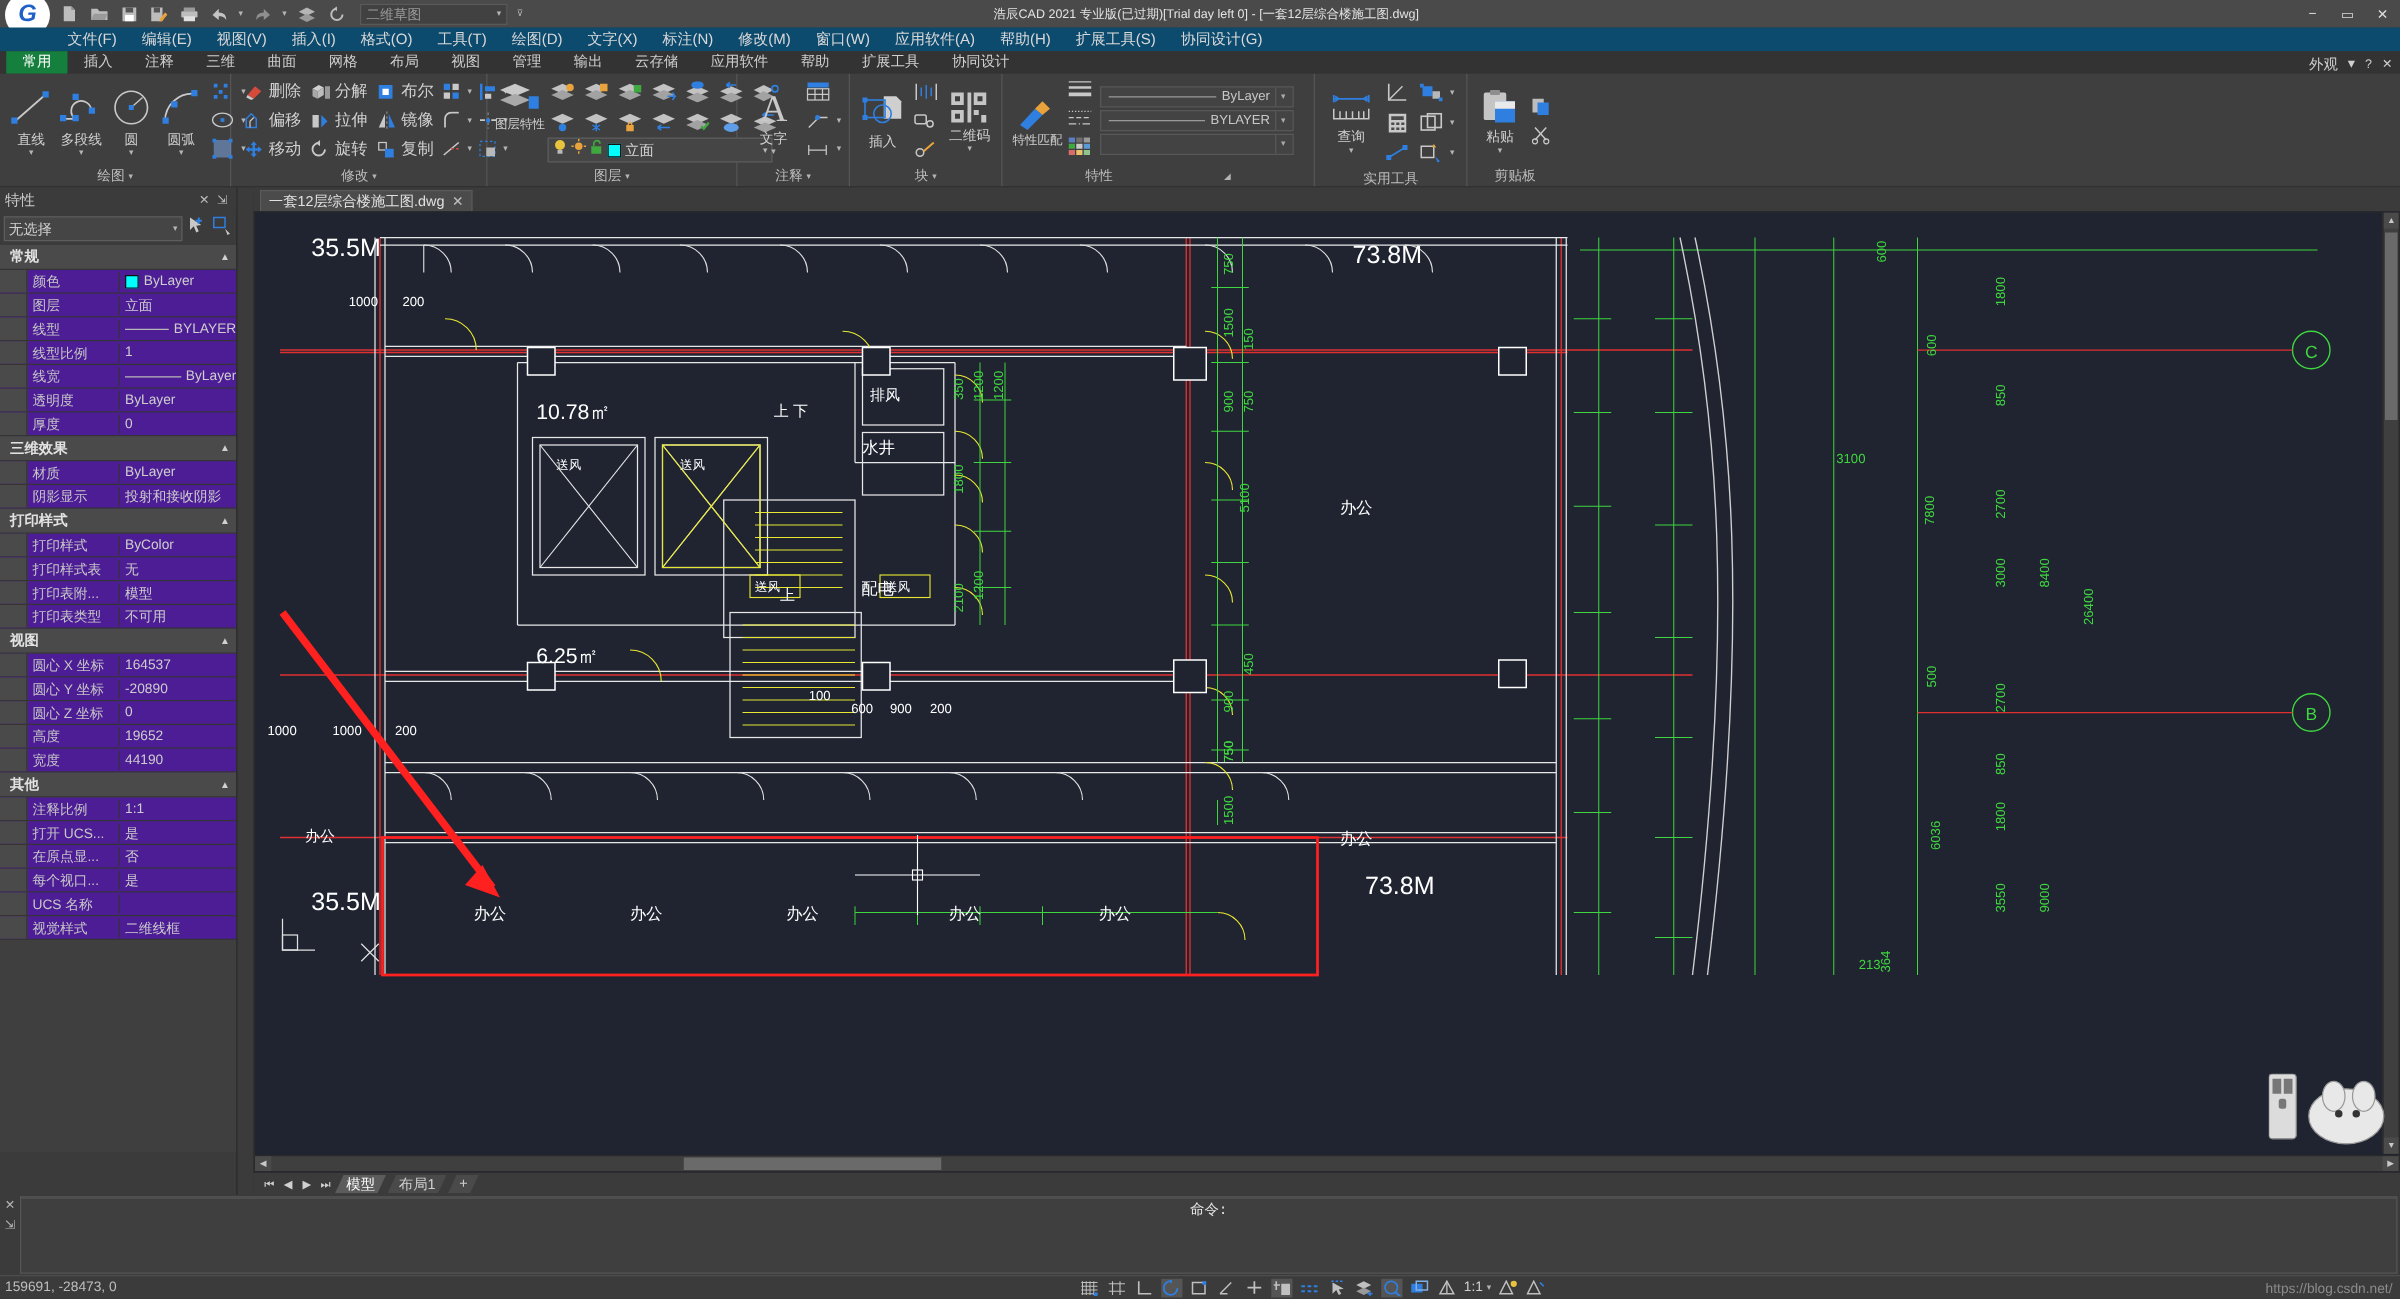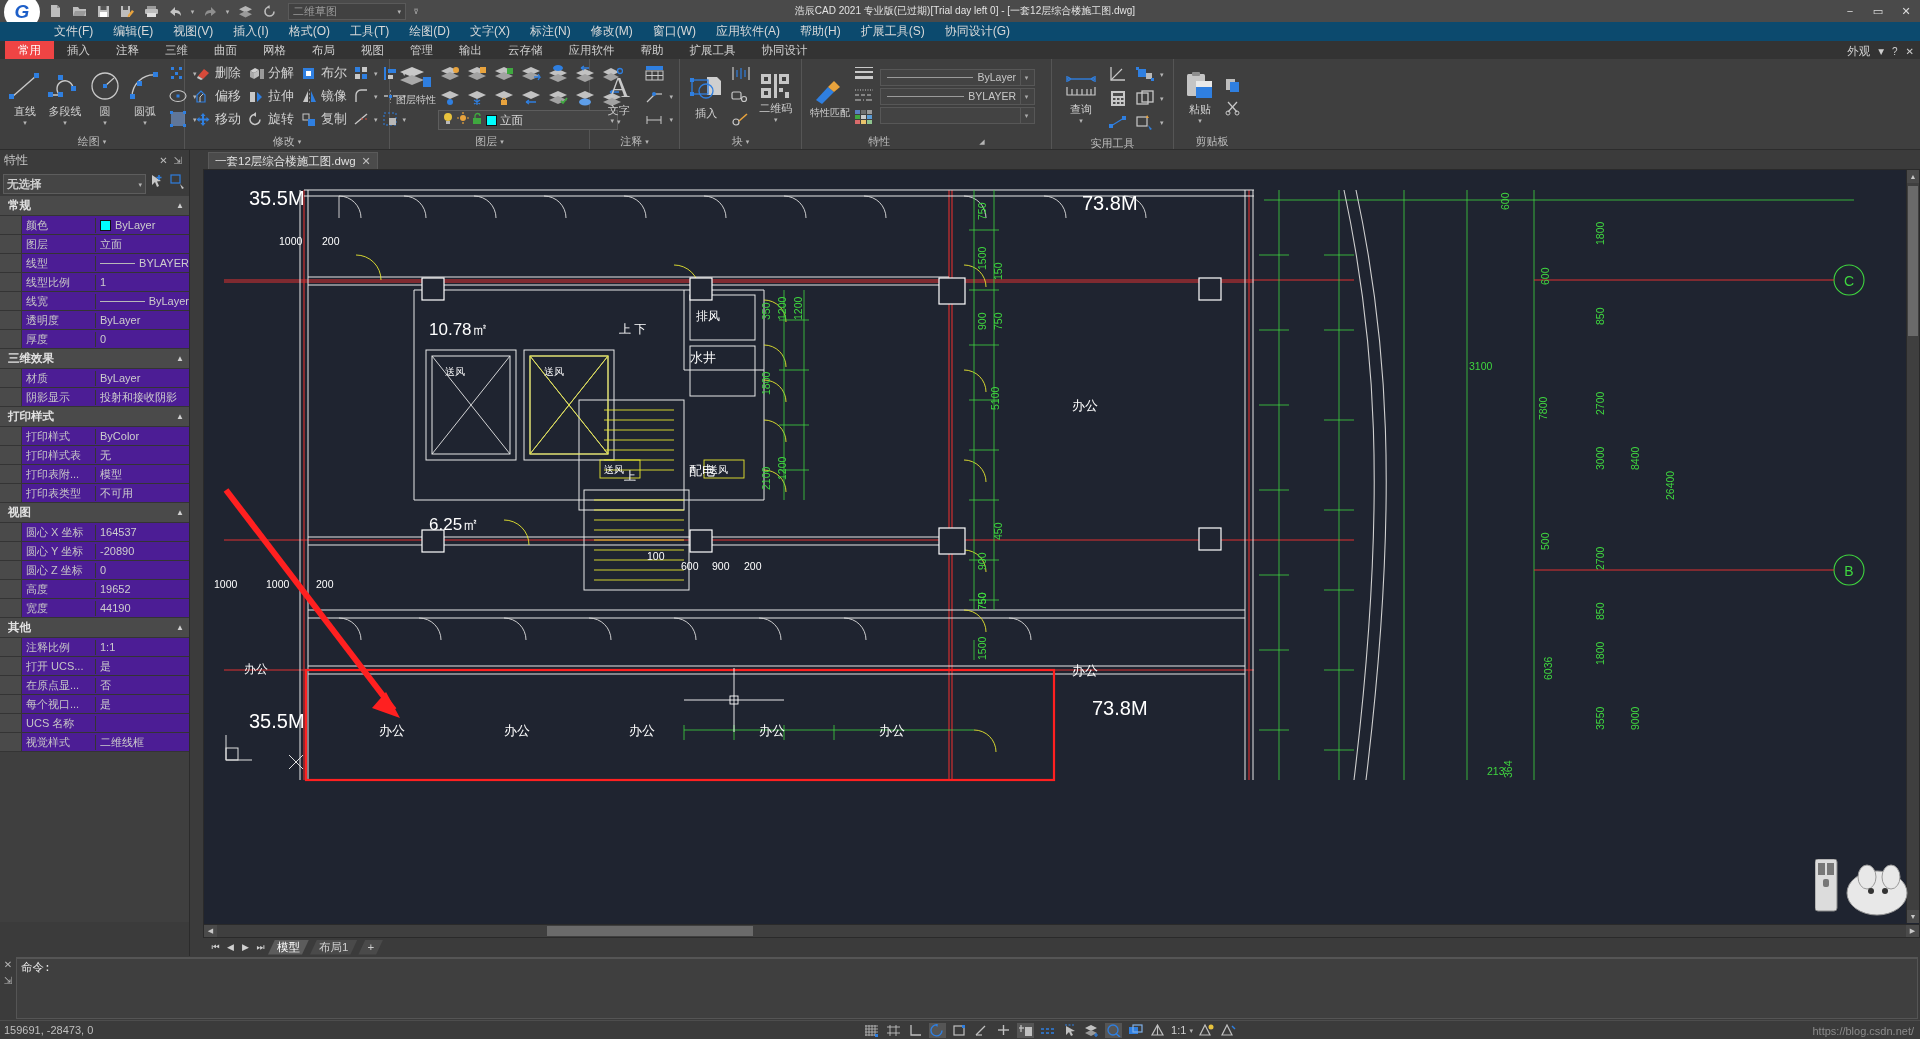--- a/index.html
+++ b/index.html
@@ -27,21 +27,21 @@
   
   .menubar { height:19px; background:#0c4a6e; display:flex; align-items:center;
      padding-left:44px; flex:0 0 19px; position:relative; }
   .menubar .mi { font-size:12px; color:#d8d8d8; padding:0 10px; line-height:19px;
      white-space:nowrap; }
 
   
   .ribtabs { height:18px; background:#333333; display:flex; align-items:flex-end;
      padding-left:5px; flex:0 0 18px; position:relative;}
   .ribtabs .rt { font-size:11.5px; color:#cfcfcf; padding:0 13px; line-height:18px; }
-  .ribtabs .rt.active { background:#ef4444; color:#ffffff; }
+  .ribtabs .rt.active { background:#15803d; color:#ffffff; }
   .rt-right { margin-left:auto; display:flex; align-items:center; padding-right:6px; gap:8px;}
   .rt-right span { font-size:11.5px; color:#cfcfcf; }
 
   
   .ribbon { height:91px; background:#3f3f3f; display:flex; align-items:stretch;
      flex:0 0 91px; border-bottom:1px solid #2c2c2c; position:relative;}
   .panel { display:flex; flex-direction:column; border-right:1px solid #555;
      padding:0 2px; position:relative; }
   .panel .body { flex:1; display:flex; align-items:center; padding:2px 4px; gap:2px; }
   .panel .cap { height:16px; font-size:11px; color:#bdbdbd; text-align:center;
@@ -69,21 +69,21 @@
   
   .main { flex:1; display:flex; min-height:0; position:relative; }
 
   
   .props { width:190px; background:#3b3b3b; display:flex; flex-direction:column;
      border-right:1px solid #2b2b2b; position:relative; }
   .props-title { height:20px; display:flex; align-items:center; padding:0 4px;
      font-size:12px; color:#c9c9c9; background:#3b3b3b; }
   .props-title .tx { flex:1; }
   .props-title .ic { font-size:10px; color:#bbb; padding:0 3px; }
-  .props-sel { height:26px; display:flex; align-items:flex-end; gap:3px; padding:2px 3px;font-weight:bold; }
+  .props-sel { height:26px; display:flex; align-items:center; gap:3px; padding:2px 3px; }
   .props-sel .sel { flex:1; height:20px; background:#454545; border:1px solid #5d5d5d;
      font-size:11.5px; color:#d0d0d0; display:flex; align-items:center;
      justify-content:space-between; padding:0 3px; }
   .props-list { flex:1; overflow:hidden; }
   .grp { height:20px; background:#4a4a4a; display:flex; align-items:center;
      padding-left:8px; font-size:11.5px; color:#e2e2e2; font-weight:bold;
      border-bottom:1px solid #343434; justify-content:space-between; padding-right:5px;}
   .grp .tri { font-size:8px; color:#d0d0d0; }
   .row { height:19px; display:flex; align-items:center; border-bottom:1px solid #343434;
      background:#4c1d95; }
@@ -135,21 +135,21 @@
   
   .cmdwin { height:64px; background:#3b3b3b; display:flex; flex:0 0 64px; }
   .cmd-side { width:16px; display:flex; flex-direction:column; align-items:center;
      padding-top:3px; gap:5px; font-size:10px; color:#b5b5b5; }
   .cmd-body { flex:1; background:#3f3f3f; border:1px solid #555; margin:1px 2px 1px 0;
      display:flex; flex-direction:column; }
   .cmd-hist { flex:1; padding:1px 4px; font-family:"Liberation Mono","DejaVu Sans Mono",monospace;
      font-size:11.5px; color:#e6e6e6; line-height:15px; }
   .cmd-input { height:18px; border-top:1px solid #555; padding:1px 4px;
      font-family:"Liberation Mono","DejaVu Sans Mono",monospace; font-size:11.5px;
-     color:#e6e6e6; display:flex; align-items:center;}
+     color:#e6e6e6; display:flex; align-items:center;justify-content:center;}
 
   
   .statusbar { height:19px; background:#3b3b3b; display:flex; align-items:center;
      flex:0 0 19px; border-top:1px solid #4d4d4d; padding:0 4px; }
   .coords { font-size:11px; color:#bfbfbf; width:180px; }
   .status-icons { display:flex; align-items:center; gap:5px; margin-left:auto;
      margin-right:auto; }
   .sbi { width:17px; height:15px; display:flex; align-items:center; justify-content:center; }
   .sbi.on { background:#555555; }
   .scalebox { font-size:11px; color:#d0d0d0; display:flex; align-items:center; gap:3px; }

